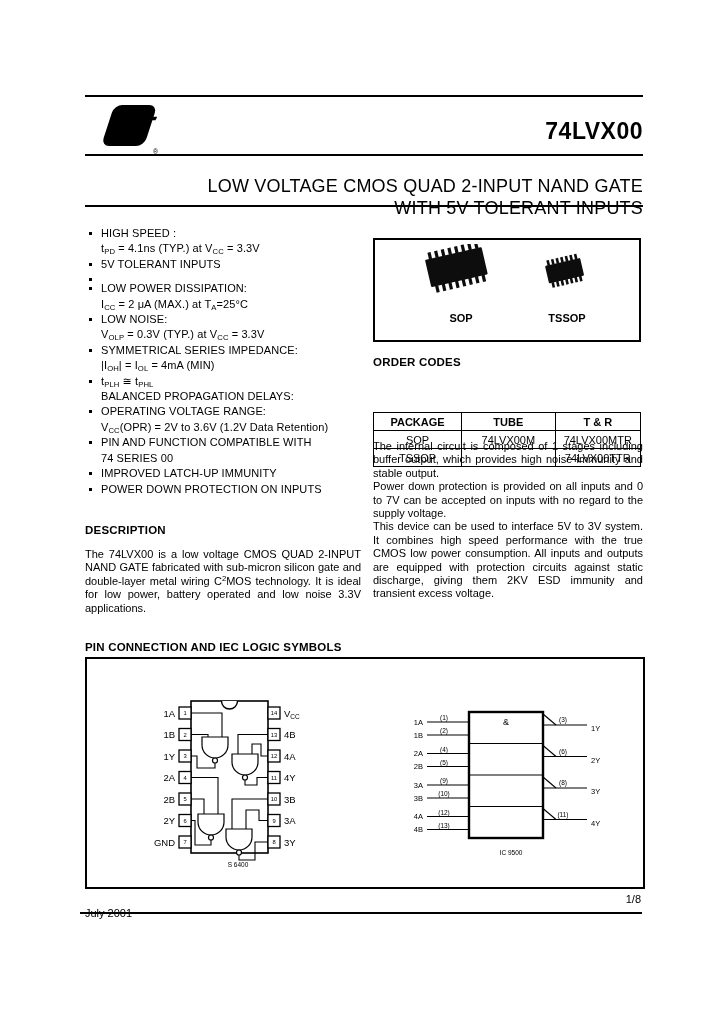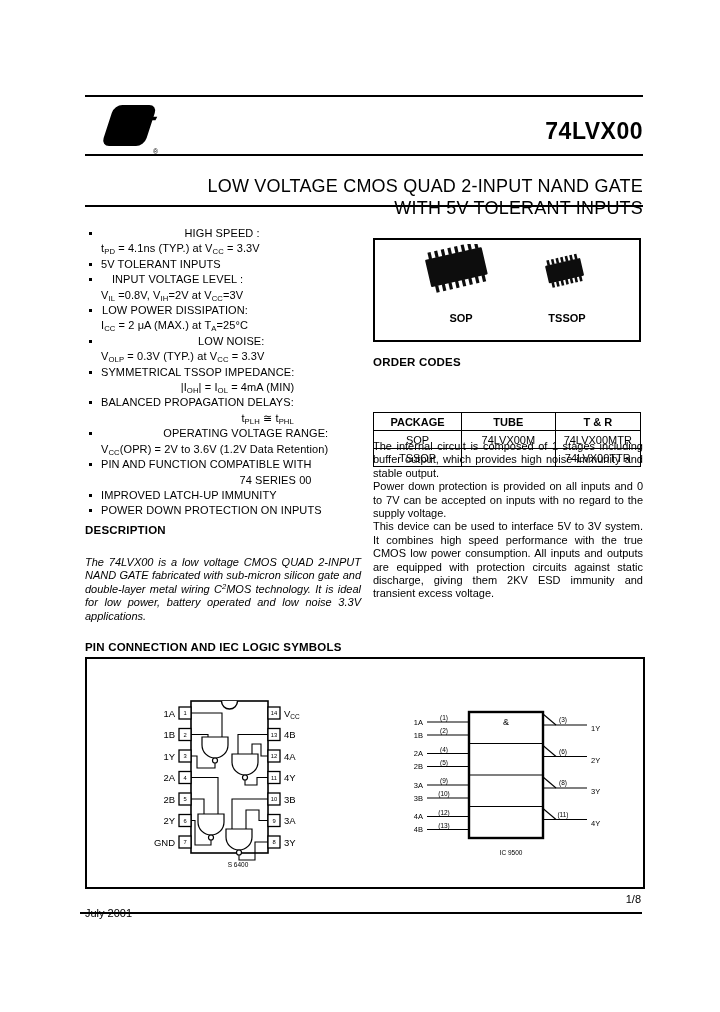--- a/index.html
+++ b/index.html
@@ -12,29 +12,29 @@
   .rule{position:absolute;background:#000;}
   sub{font-size:70%;vertical-align:-0.3em;line-height:0;}
   sup{font-size:70%;vertical-align:0.5em;line-height:0;}
 
   .part-number{left:343px;top:118px;width:300px;text-align:right;
     font-size:23px;font-weight:bold;letter-spacing:0.5px;}
   .subtitle{left:143px;top:176px;width:500px;text-align:right;
     font-size:18px;line-height:21.5px;letter-spacing:0.2px;}
 
   .features{left:85px;top:226px;width:282px;}
-  .feat{display:flex;text-align:right;}
+  .feat{display:flex;}
   .blt{width:3px;height:3px;background:#000;margin:6px 9px 0 4px;flex:none;}
   .flines{font-size:11px;line-height:15.4px;letter-spacing:0.1px;}
 
   .sec-h{font-size:11.5px;font-weight:bold;letter-spacing:0.2px;}
   .body-p{font-size:11px;line-height:13.4px;text-align:justify;margin:0;}
 
   .desc{left:85px;top:524px;width:276px;}
-  .desc .body-p{margin-top:20px;font-style:italic;}
+  .desc .body-p{margin-top:12px;}
 
   .pkg-box{left:373px;top:238px;width:264px;height:100px;border:2px solid #000;}
   .pkg-label{position:absolute;top:72px;width:80px;text-align:center;
     font-size:11px;font-weight:bold;}
 
   .oc-h{left:373px;top:356px;}
   .oc-table{position:absolute;left:373px;top:372px;width:268px;
     border-collapse:collapse;margin-top:40px;}
   .oc-table th,.oc-table td{border:1.6px solid #000;height:17px;
     font-size:11px;text-align:center;padding:0 2px;}
@@ -80,51 +80,47 @@
       </div>
     </div>
   <div class="feat">
       <span class="blt"></span>
       <div class="flines">
         <div>5V TOLERANT INPUTS</div>
       </div>
     </div>
   <div class="feat">
       <span class="blt"></span>
-      <div class="flines">
-        <div>INPUT VOLTAGE LEVEL :</div>
-        <div>V<sub>IL</sub> =0.8V, V<sub>IH</sub>=2V at V<sub>CC</sub>=3V</div>
-      </div>
     </div>
   <div class="feat">
       <span class="blt"></span>
       <div class="flines">
         <div>LOW POWER DISSIPATION:</div>
         <div>I<sub>CC</sub> = 2 μA (MAX.) at T<sub>A</sub>=25°C</div>
       </div>
     </div>
   <div class="feat">
       <span class="blt"></span>
       <div class="flines">
         <div>LOW NOISE:</div>
         <div>V<sub>OLP</sub> = 0.3V (TYP.) at V<sub>CC</sub> = 3.3V</div>
       </div>
     </div>
   <div class="feat">
       <span class="blt"></span>
       <div class="flines">
-        <div>SYMMETRICAL TSSOP IMPEDANCE:</div>
+        <div>SYMMETRICAL SERIES IMPEDANCE:</div>
         <div>|I<sub>OH</sub>| = I<sub>OL</sub> = 4mA (MIN)</div>
       </div>
     </div>
   <div class="feat">
       <span class="blt"></span>
       <div class="flines">
+        <div>t<sub>PLH</sub> ≅ t<sub>PHL</sub></div>
         <div>BALANCED PROPAGATION DELAYS:</div>
-        <div>t<sub>PLH</sub> ≅ t<sub>PHL</sub></div>
       </div>
     </div>
   <div class="feat">
       <span class="blt"></span>
       <div class="flines">
         <div>OPERATING VOLTAGE RANGE:</div>
         <div>V<sub>CC</sub>(OPR) = 2V to 3.6V (1.2V Data Retention)</div>
       </div>
     </div>
   <div class="feat">

